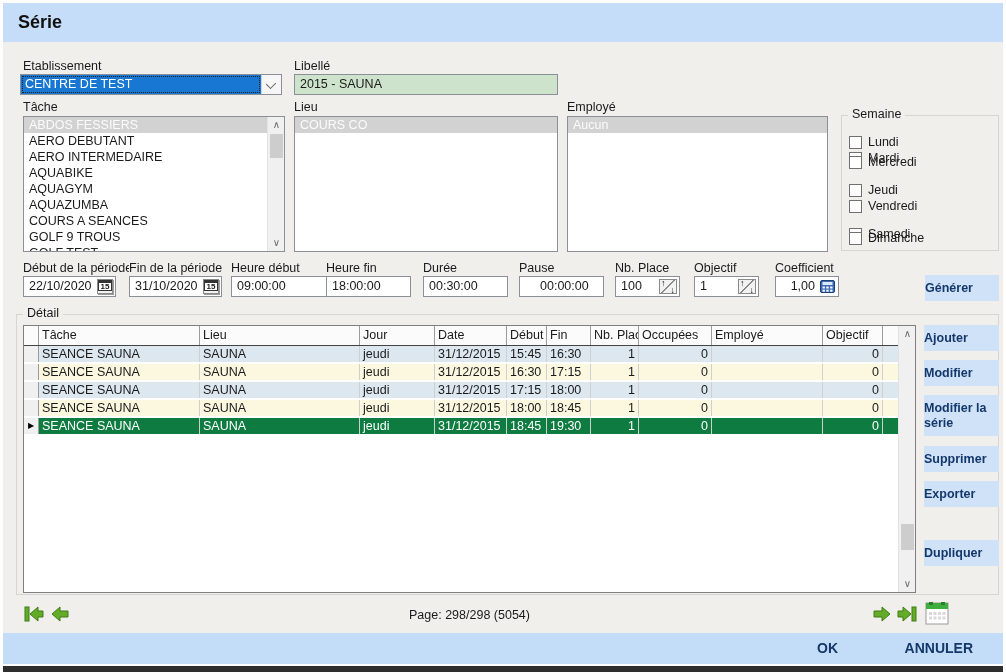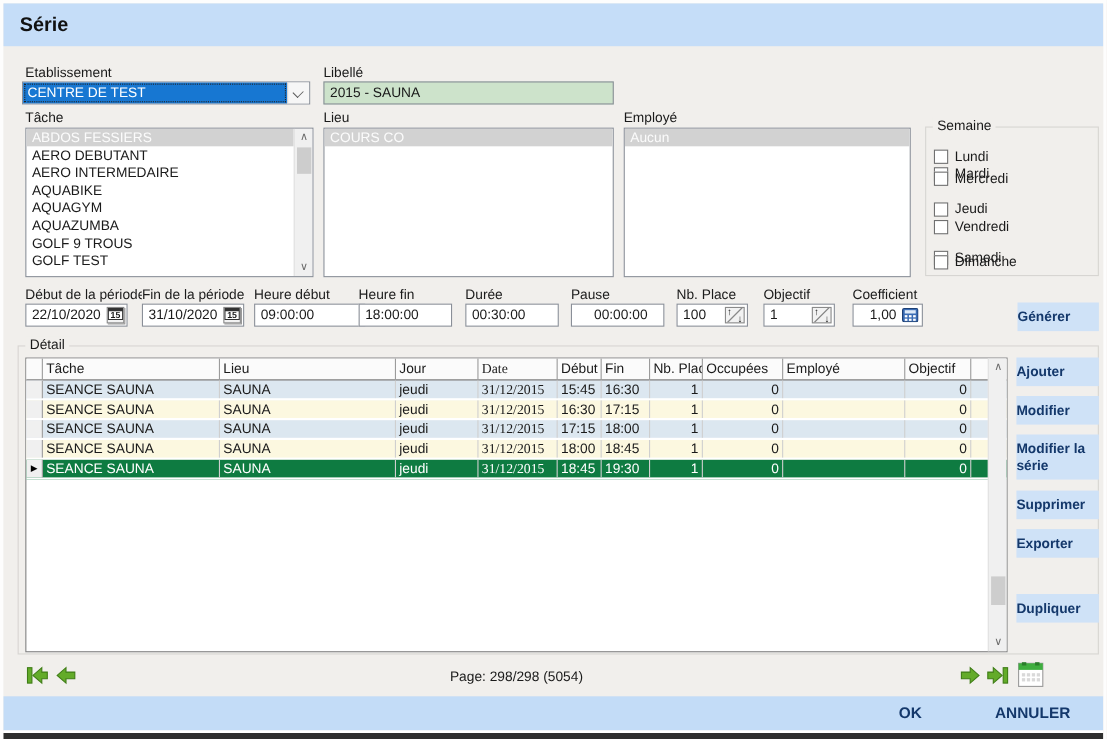--- a/index.html
+++ b/index.html
@@ -50,21 +50,21 @@
   
   .gridwrap { position:absolute; left:20px; top:322px; width:893px; height:268px; background:#fff; border:1px solid #7f7f7f; }
   .thead { display:flex; height:20px; border-bottom:1px solid #444; background:#fbfbfb; }
   .thead .hc { border-right:1px solid #9b9b9b; padding:2px 3px; white-space:nowrap; overflow:hidden; }
   .trow { display:flex; height:18px; border-bottom:2px solid #fff; cursor:default; }
   .trow .tc { border-right:1px solid #cfcfcf; padding:1px 3px; white-space:nowrap; overflow:hidden; height:16px; line-height:14px; }
   .alt0 { background:#dce7f0; }
   .alt1 { background:#fcf8e0; }
   .trow.selrow { background:#0e7b41; color:#fff; }
   .tc.selcell { background:#f0f0f0; color:#000; border-right:1px solid #9b9b9b; padding:0; text-align:center; font-size:8px; line-height:15px; }
-  .c0{width:15px;} .c1{width:161px;} .c2{width:160px;} .c3{width:75px;} .c4{width:72px;font-family:Liberation Serif, serif;}
+  .c0{width:15px;} .c1{width:161px;} .c2{width:160px;} .c3{width:75px;} .c4{width:72px;}
   .c5{width:40px;} .c6{width:44px;} .c7{width:48px;} .c8{width:73px;} .c9{width:111px;} .c10{width:60px;}
   .num { text-align:right; }
 
   
   .navicon { position:absolute; top:601px; width:22px; height:20px; cursor:pointer; }
   .pagetext { position:absolute; top:605px; left:20px; width:893px; text-align:center; }
 
   
   .footerbar { position:absolute; left:0; top:630px; width:1000px; height:31px; background:#c3dcf7; }
   .footbtn { position:absolute; top:7px; font-size:14px; font-weight:bold; color:#14386b; cursor:pointer; }
@@ -92,20 +92,21 @@
 
   <div class="lbl" style="left:20px; top:97px;">Tâche</div>
   <div class="listbox" style="left:20px; top:113px; width:262px; height:136px;">
     <div style="margin-right:17px;">
       <div class="li graysel">ABDOS FESSIERS</div>
       <div class="li">AERO DEBUTANT</div>
       <div class="li">AERO INTERMEDAIRE</div>
       <div class="li">AQUABIKE</div>
       <div class="li">AQUAGYM</div>
       <div class="li">AQUAZUMBA</div>
+      <div class="li">COURS A SEANCES</div>
       <div class="li">GOLF 9 TROUS</div>
       <div class="li">GOLF TEST</div>
     </div>
     <div class="vsb">
       <div class="arr" style="top:0;">∧</div>
       <div class="thumb" style="top:17px; height:24px;"></div>
       <div class="arr" style="bottom:0;">∨</div>
     </div>
   </div>
 

